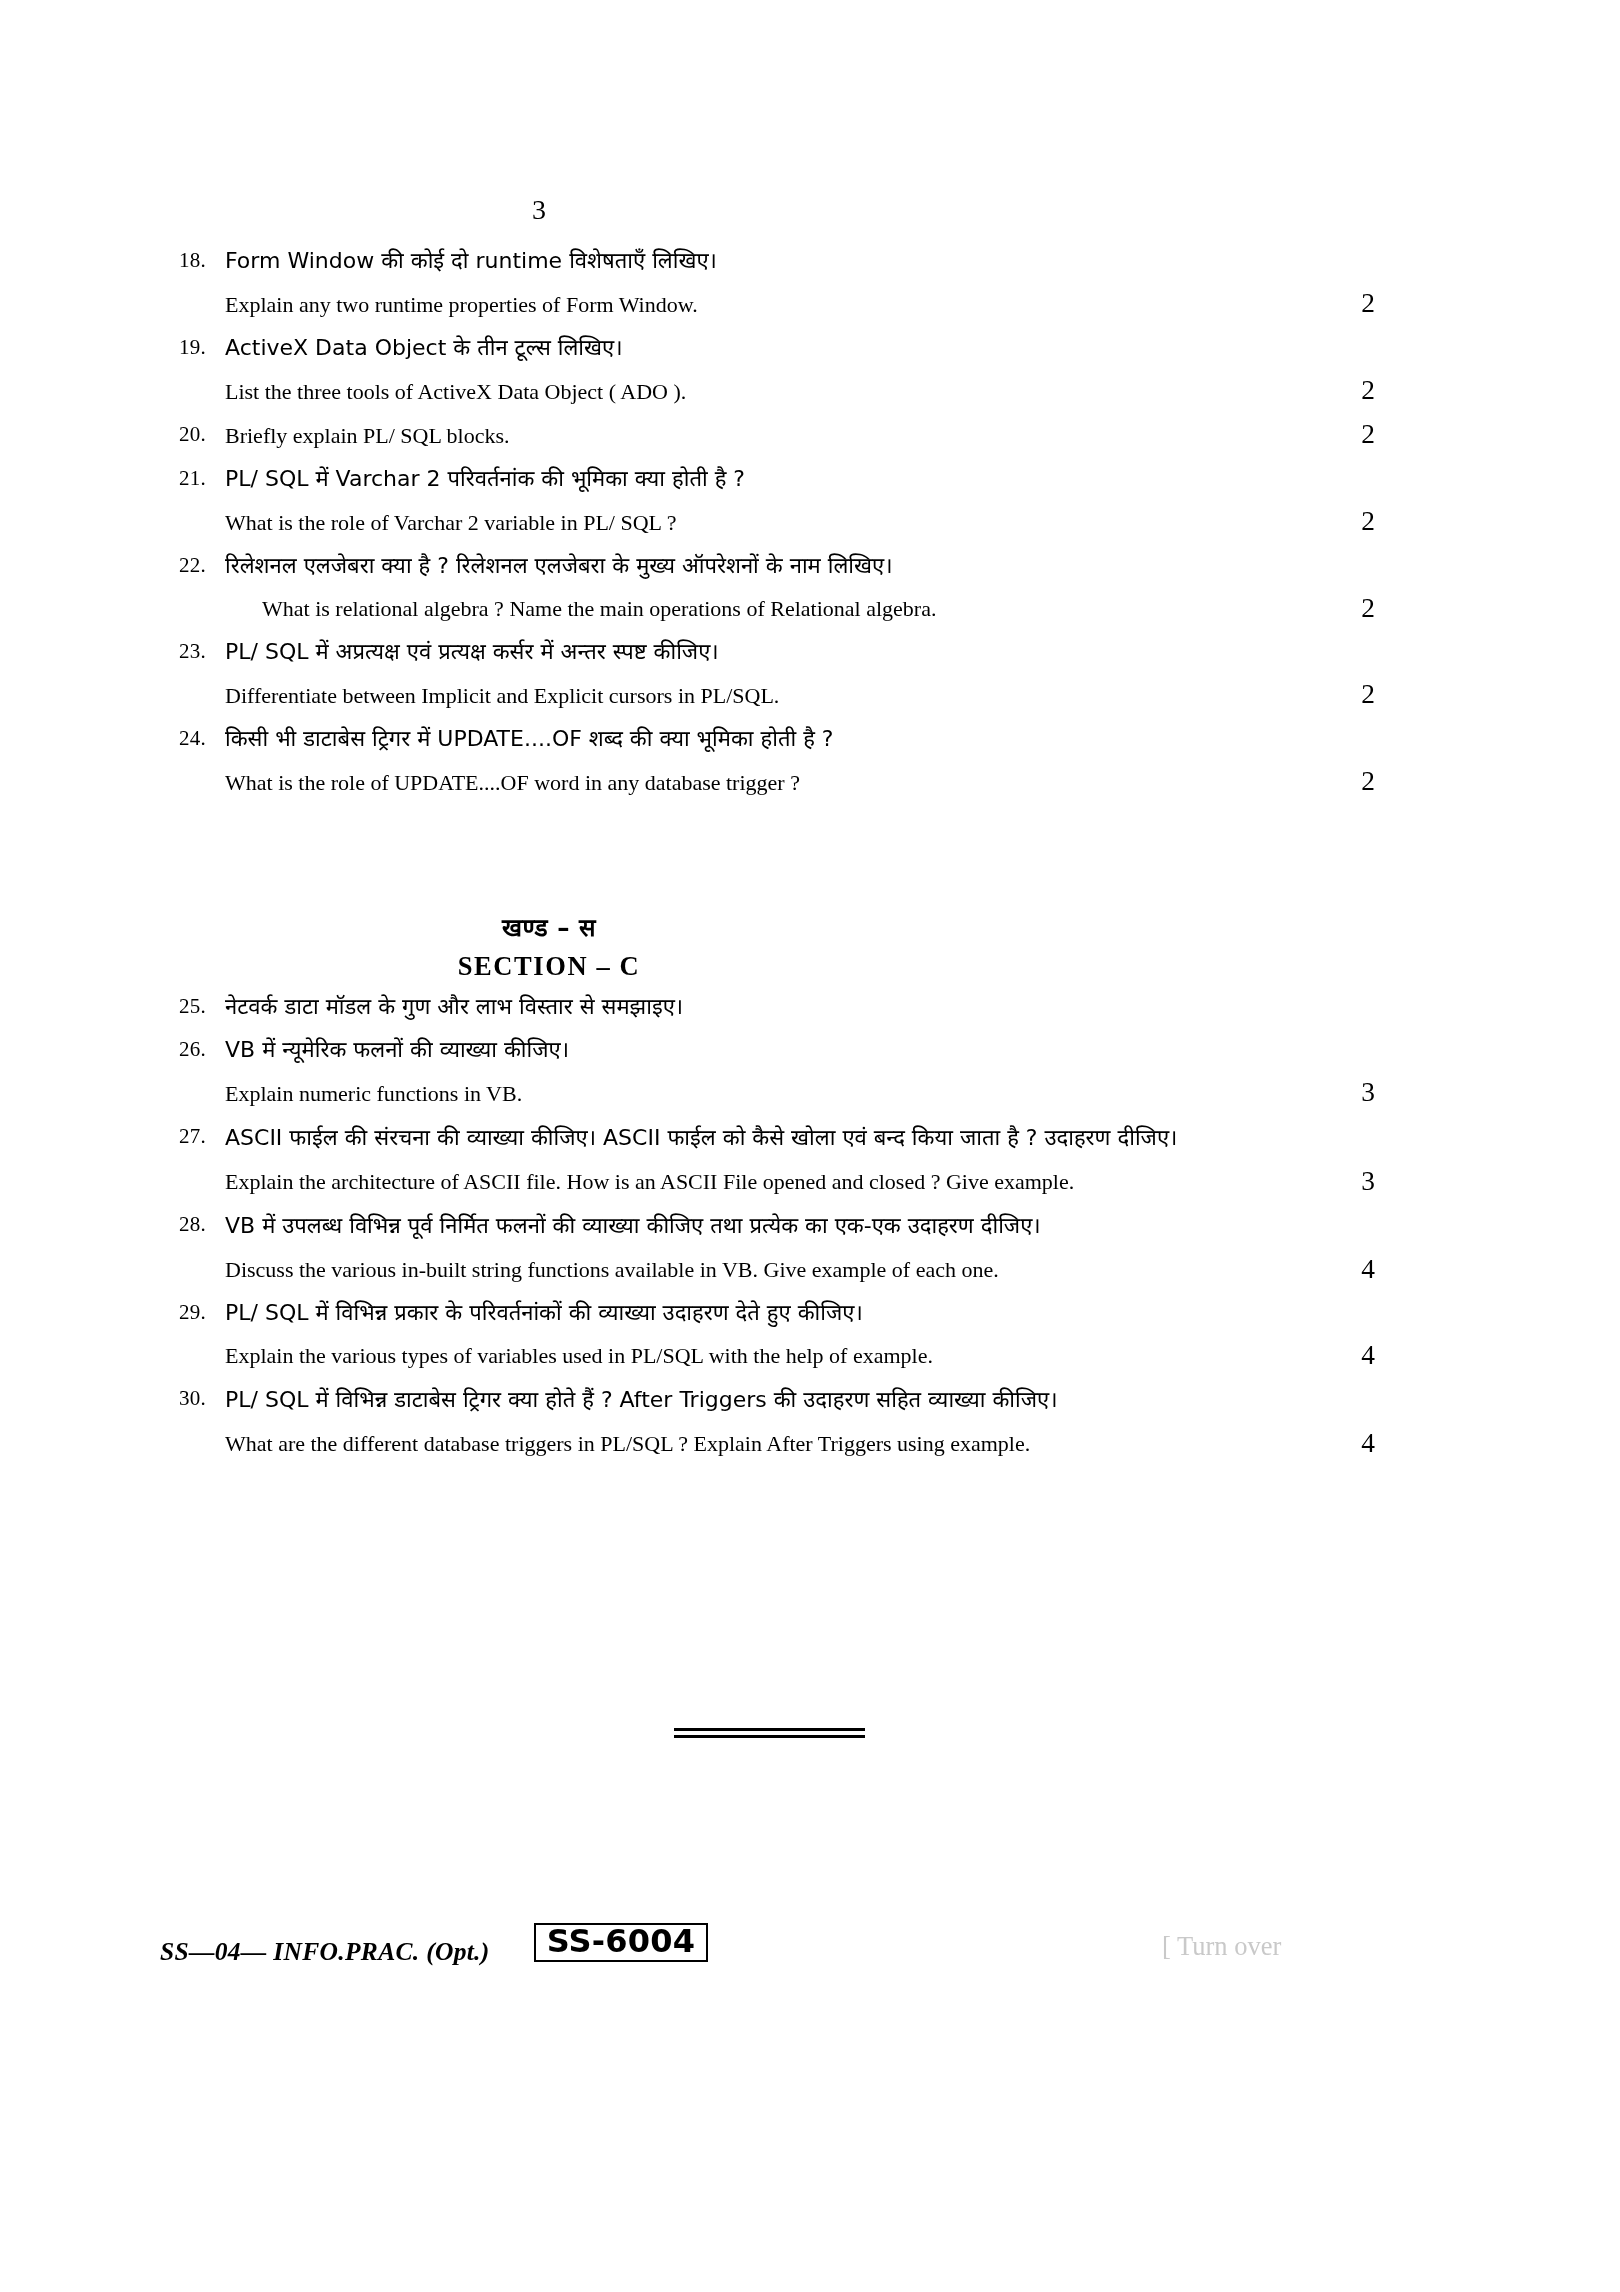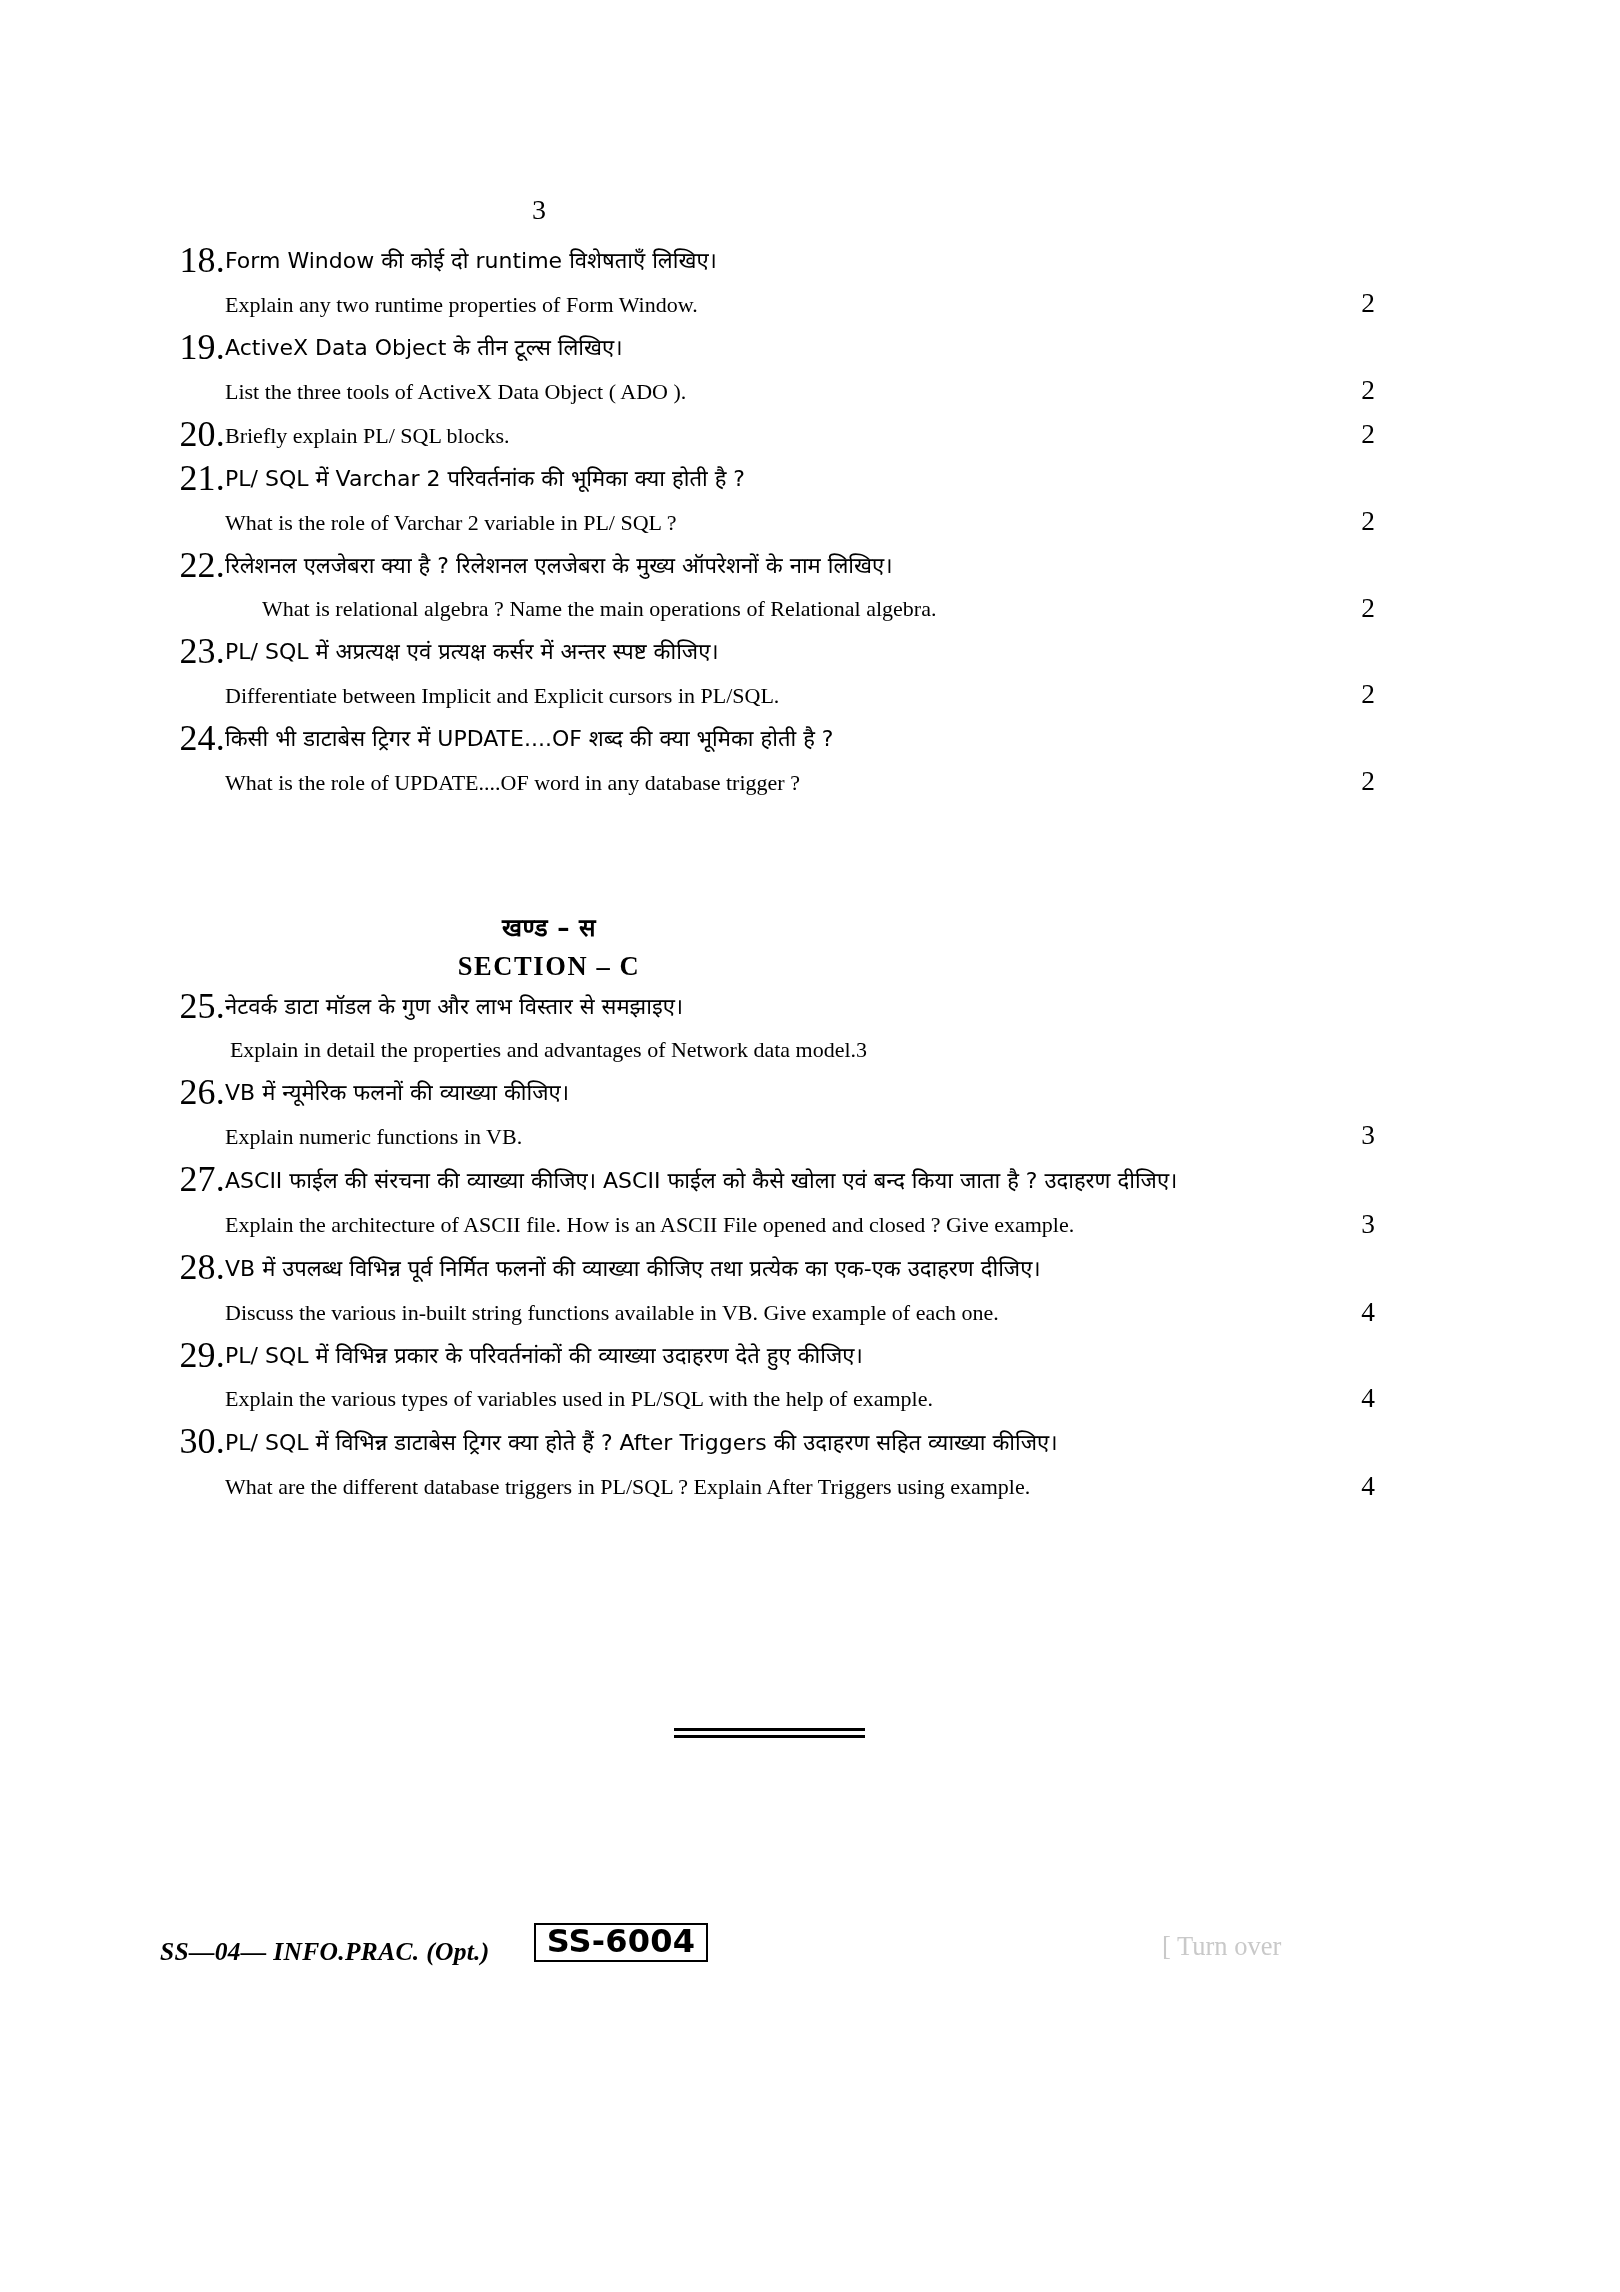--- a/index.html
+++ b/index.html
@@ -40,24 +40,24 @@
     width: 1215px;
   }
   .qrow {
     display: flex;
     align-items: flex-start;
     width: 100%;
   }
   .qnum {
     width: 65px;
     flex: 0 0 65px;
-    font-size: 36px;
+    font-size: 21px;
     line-height: 43px;
     font-family: "Liberation Serif", serif;
-    text-align: right;
+    text-align: center;
     letter-spacing: 0.2px;
   }
   .qbody {
     flex: 1 1 auto;
     min-width: 0;
   }
   .ln {
     display: flex;
     align-items: baseline;
     width: 100%;
@@ -276,24 +276,20 @@
 
   <div class="qlist" style="top:985px;">
 
     <div class="qrow">
       <div class="qnum">25.</div>
       <div class="qbody">
         <div class="ln">
             <span class="txt hi">नेटवर्क डाटा मॉडल के गुण और लाभ विस्तार से समझाइए।</span>
             <span class="mk"></span>
           </div>
-        <div class="ln">
-            <span class="txt en" style="padding-left:4.9px;">Explain in detail the properties and advantages of Network data model.3</span>
-            <span class="mk" style="flex:0 0 0px;width:0;"></span>
-          </div>
       </div>
     </div>
 
     <div class="qrow">
       <div class="qnum">26.</div>
       <div class="qbody">
         <div class="ln">
             <span class="txt hi">VB में न्यूमेरिक फलनों की व्याख्या कीजिए।</span>
             <span class="mk"></span>
           </div>

